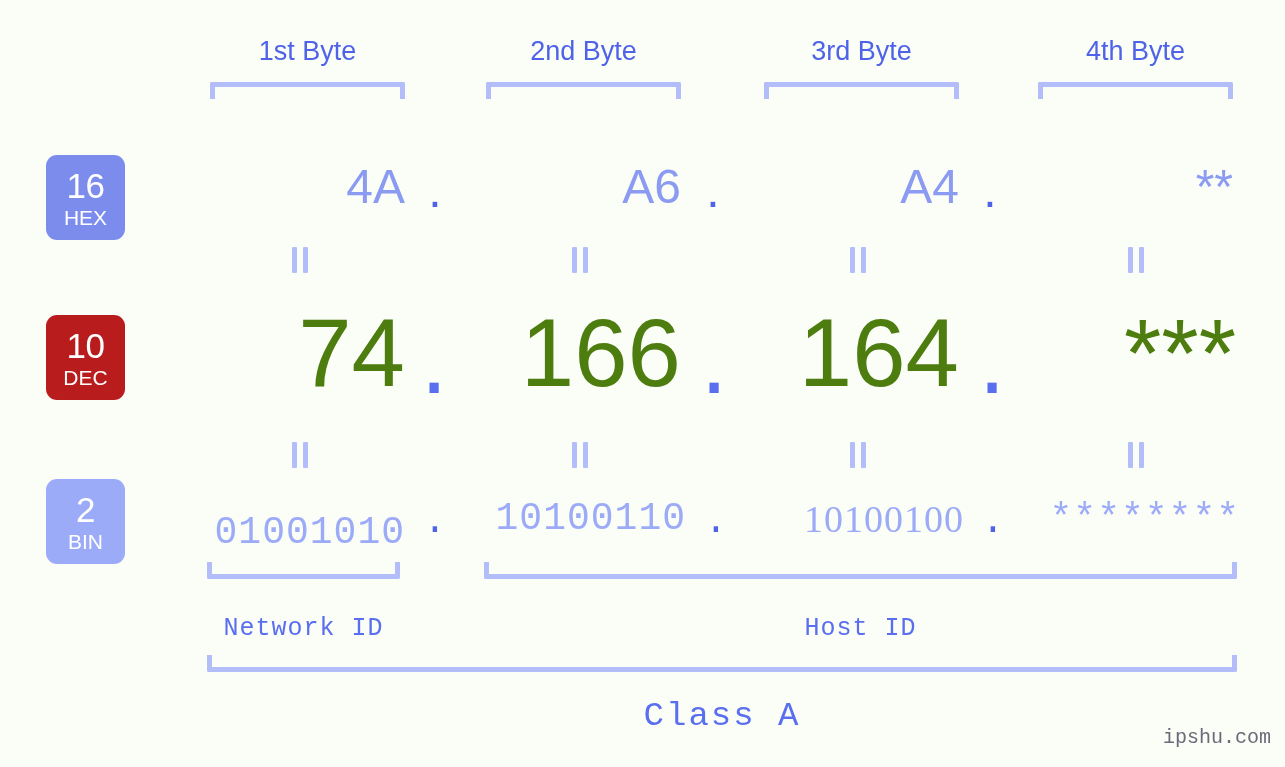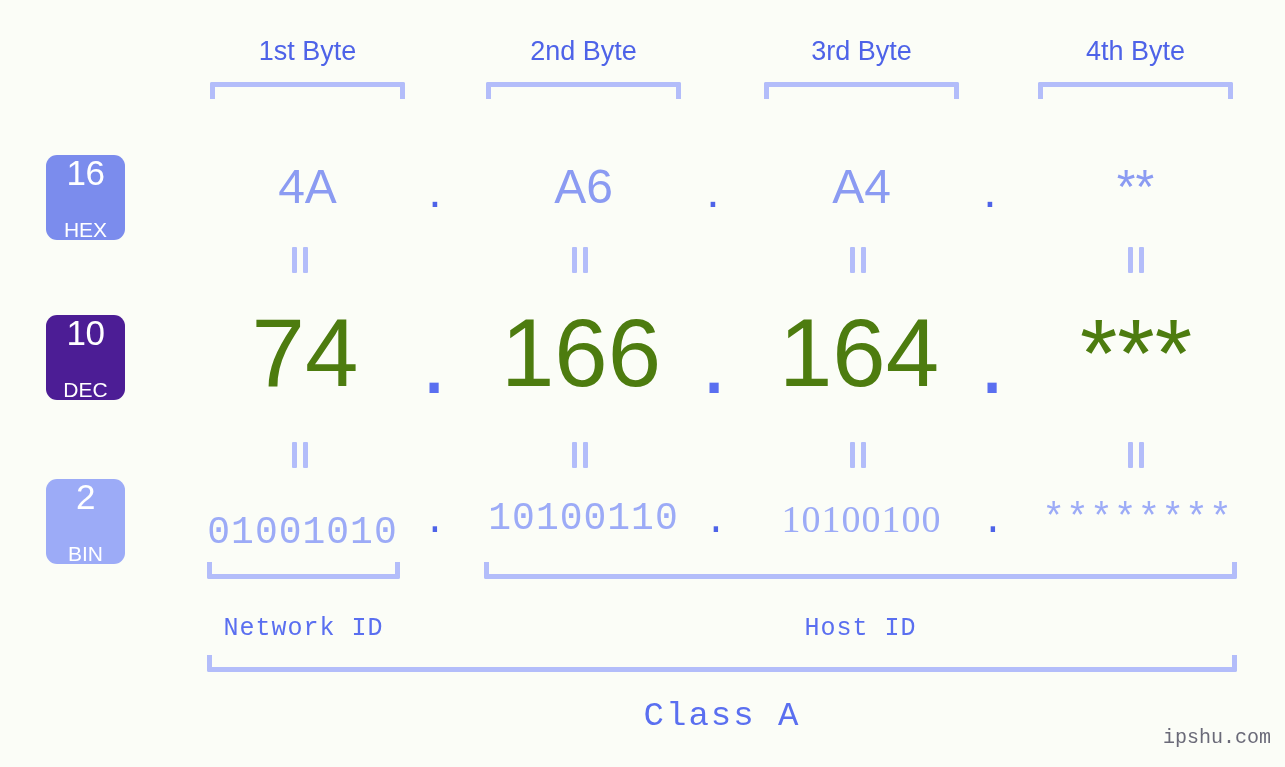--- a/index.html
+++ b/index.html
@@ -51,34 +51,34 @@
   
   .badge {
     position: absolute;
     width: 79px;
     height: 85px;
     border-radius: 11px;
     color: #ffffff;
     display: flex;
     flex-direction: column;
     align-items: center;
-    justify-content: space-between;
+    justify-content: center;
     line-height: 1;
   }
   .badge .num  { font-size: 35px; font-weight: 400; letter-spacing: -0.5px; }
   .badge .abbr { font-size: 21px; font-weight: 400; margin-top: 4px; letter-spacing: 0px;}
 
   .badge.hex { background: #7b8ced; top: 155px; left: 46px; }
-  .badge.dec { background: #4c1d95; top: 315px; left: 46px; }
+  .badge.dec { background: #b91c1c; top: 315px; left: 46px; }
   .badge.bin { background: #9cabf7; top: 479px; left: 46px; }
 
   
   .val {
     position: absolute;
-    text-align: center;
+    text-align: right;
     white-space: nowrap;
     line-height: 1;
   }
 
   .row-hex .val {
     font-size: 48px;
     color: #8b9bf2;
     font-family: "Liberation Sans", sans-serif;
   }
   .row-hex .dot {

